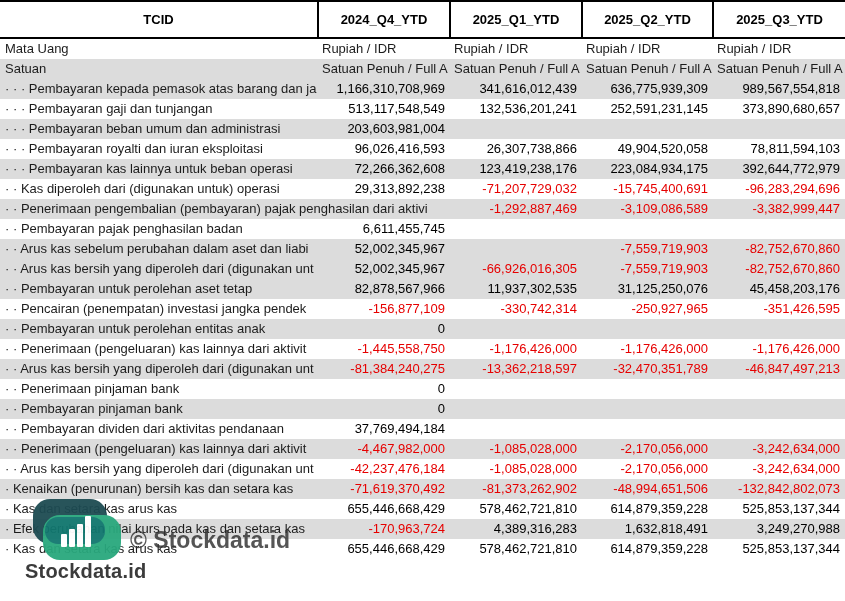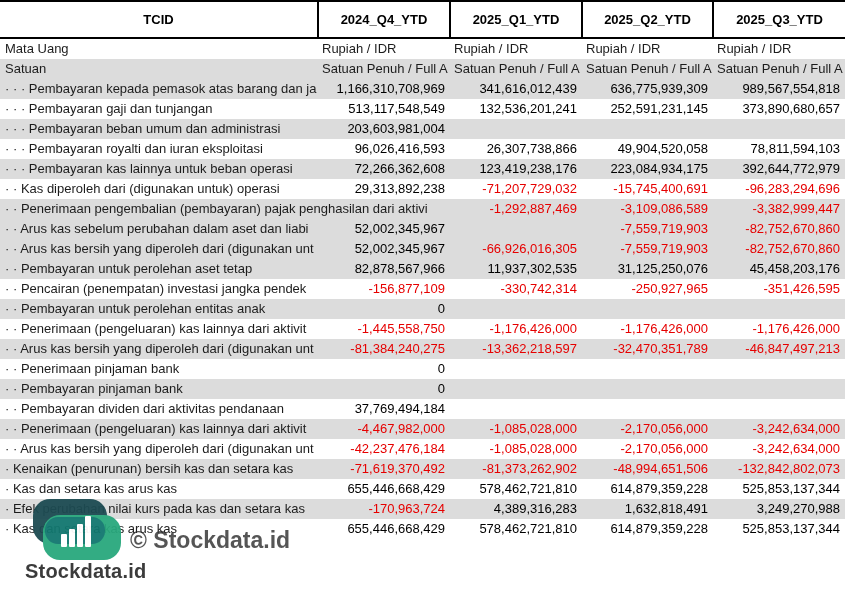--- a/index.html
+++ b/index.html
@@ -114,20 +114,27 @@
           <td class="num neg">-71,207,729,032</td>
           <td class="num neg">-15,745,400,691</td>
           <td class="num neg">-96,283,294,696</td>
         </tr>
         <tr class="shaded">
           <td class="label" colspan="2">· · Penerimaan pengembalian (pembayaran) pajak penghasilan dari aktivi</td>
           <td class="num neg">-1,292,887,469</td>
           <td class="num neg">-3,109,086,589</td>
           <td class="num neg">-3,382,999,447</td>
         </tr>
+        <tr>
+          <td class="label">· · Pembayaran pajak penghasilan badan</td>
+          <td class="num">6,611,455,745</td>
+          <td class="num"></td>
+          <td class="num"></td>
+          <td class="num"></td>
+        </tr>
         <tr class="shaded">
           <td class="label">· · Arus kas sebelum perubahan dalam aset dan liabi</td>
           <td class="num">52,002,345,967</td>
           <td class="num"></td>
           <td class="num neg">-7,559,719,903</td>
           <td class="num neg">-82,752,670,860</td>
         </tr>
         <tr class="shaded">
           <td class="label">· · Arus kas bersih yang diperoleh dari (digunakan unt</td>
           <td class="num">52,002,345,967</td>

